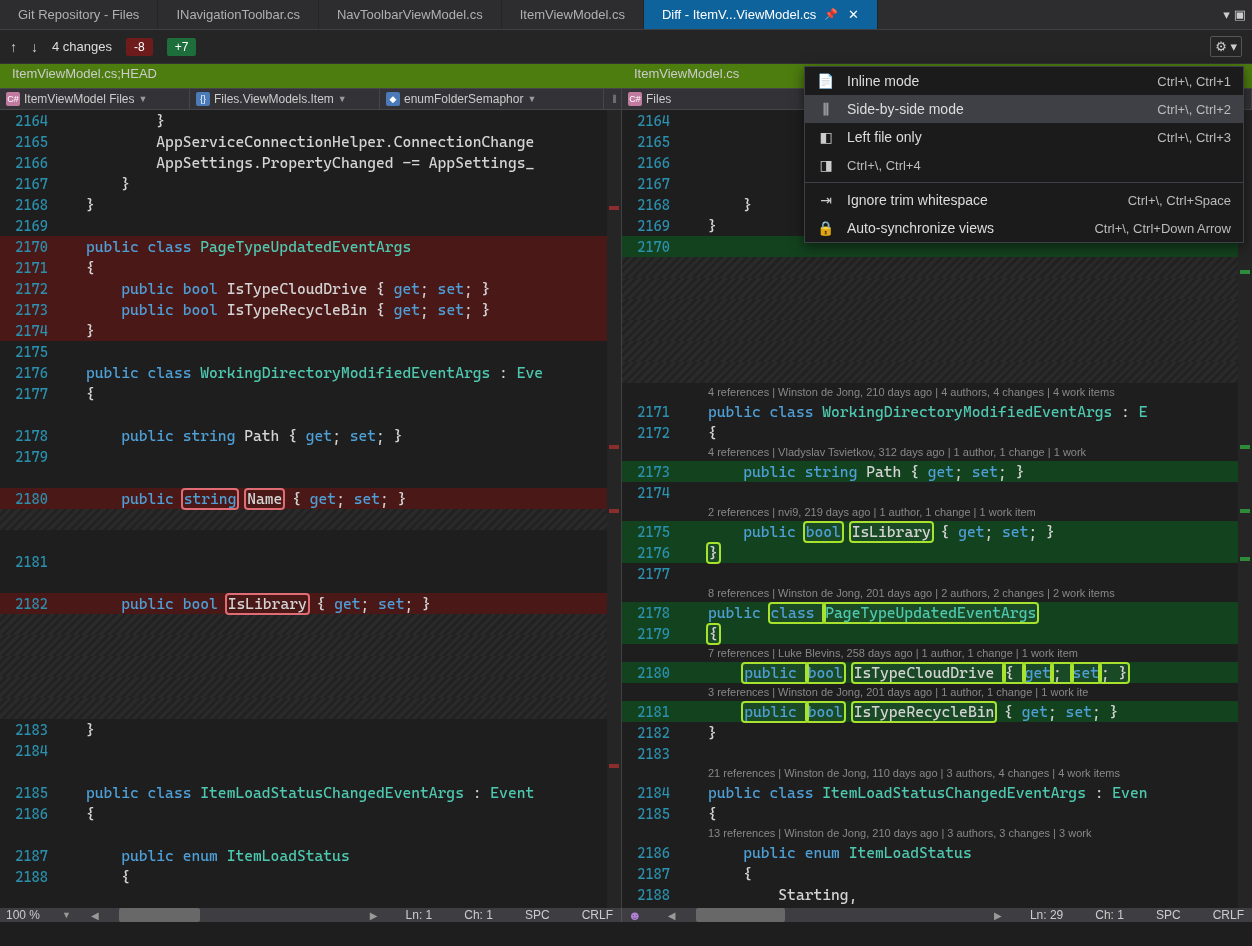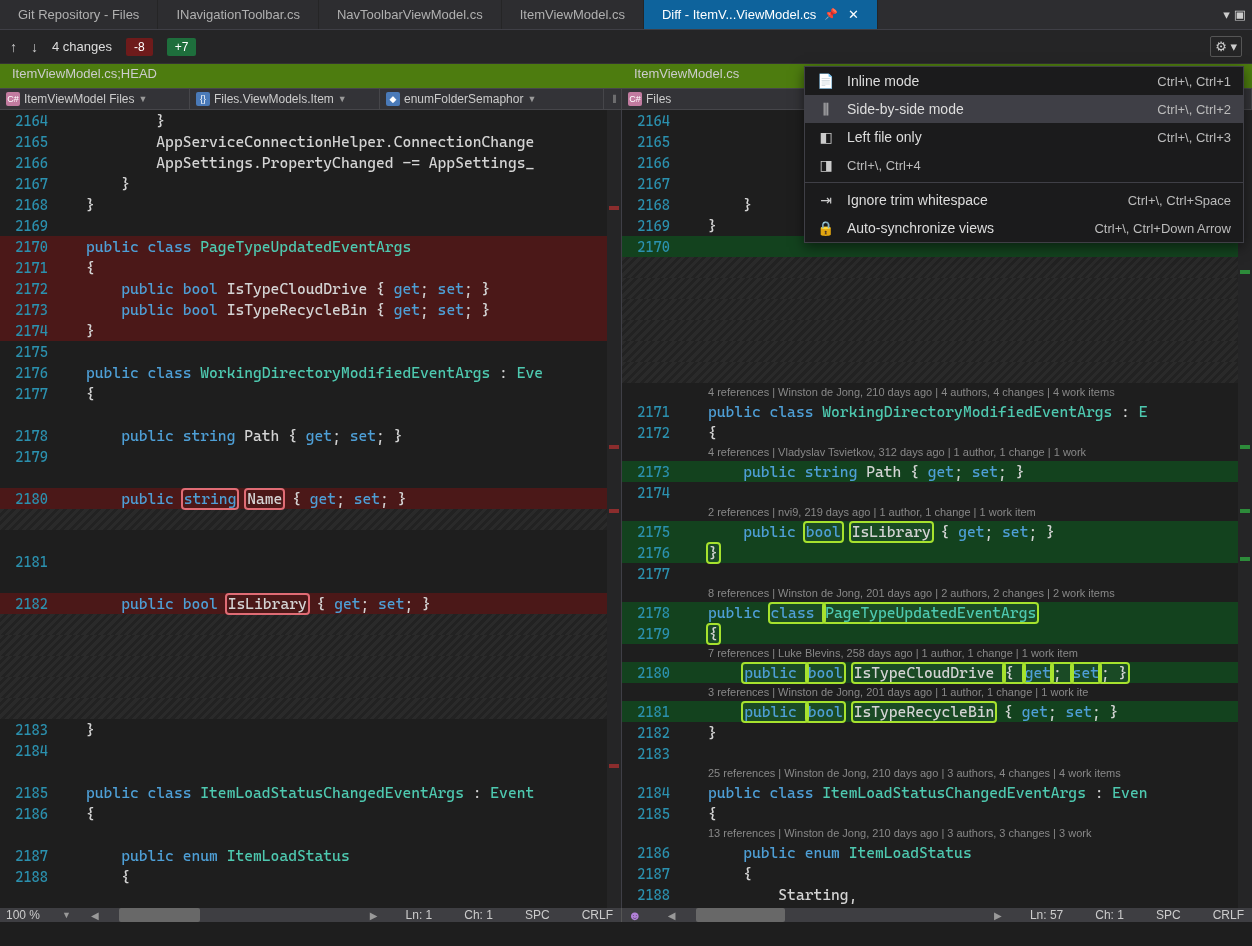--- a/index.html
+++ b/index.html
@@ -384,21 +384,21 @@
       <div class="code-line"><div class="line-no">2177</div><div class="gutter"></div><div class="line-content"><span></span></div></div>
       <div class="codelens">8 references | Winston de Jong, 201 days ago | 2 authors, 2 changes | 2 work items</div>
       <div class="code-line added"><div class="line-no">2178</div><div class="gutter"></div><div class="line-content"><span></span><span class="tok-kw">public </span><span class="tok-kw hl-green">class </span><span class="tok-type hl-green">PageTypeUpdatedEventArgs</span></div></div>
       <div class="code-line added"><div class="line-no">2179</div><div class="gutter"></div><div class="line-content"><span></span><span class="tok-punc hl-green">{</span></div></div>
       <div class="codelens">7 references | Luke Blevins, 258 days ago | 1 author, 1 change | 1 work item</div>
       <div class="code-line added"><div class="line-no">2180</div><div class="gutter"></div><div class="line-content"><span></span><span class="tok-plain">    </span><span class="tok-kw hl-green">public </span><span class="tok-kw hl-green">bool</span><span class="tok-plain"> </span><span class="tok-plain hl-green">IsTypeCloudDrive </span><span class="tok-punc hl-green">{ </span><span class="tok-kw hl-green">get</span><span class="tok-punc hl-green">; </span><span class="tok-kw hl-green">set</span><span class="tok-punc hl-green">; }</span></div></div>
       <div class="codelens">3 references | Winston de Jong, 201 days ago | 1 author, 1 change | 1 work ite</div>
       <div class="code-line added"><div class="line-no">2181</div><div class="gutter"></div><div class="line-content"><span></span><span class="tok-plain">    </span><span class="tok-kw hl-green">public </span><span class="tok-kw hl-green">bool</span><span class="tok-plain"> </span><span class="tok-plain hl-green">IsTypeRecycleBin</span><span class="tok-plain"> </span><span class="tok-punc">{ </span><span class="tok-kw">get</span><span class="tok-punc">; </span><span class="tok-kw">set</span><span class="tok-punc">; }</span></div></div>
       <div class="code-line"><div class="line-no">2182</div><div class="gutter"></div><div class="line-content"><span></span><span class="tok-punc">}</span></div></div>
       <div class="code-line"><div class="line-no">2183</div><div class="gutter"></div><div class="line-content"><span></span></div></div>
-      <div class="codelens">25 references | Winston de Jong, 210 days ago | 3 authors, 4 changes | 4 work items</div>
+      <div class="codelens">21 references | Winston de Jong, 110 days ago | 3 authors, 4 changes | 4 work items</div>
       <div class="code-line"><div class="line-no">2184</div><div class="gutter"></div><div class="line-content"><span></span><span class="tok-kw">public </span><span class="tok-kw">class </span><span class="tok-type">ItemLoadStatusChangedEventArgs</span><span class="tok-plain"> : </span><span class="tok-type">Even</span></div></div>
       <div class="code-line"><div class="line-no">2185</div><div class="gutter"></div><div class="line-content"><span></span><span class="tok-punc">{</span></div></div>
       <div class="codelens">13 references | Winston de Jong, 210 days ago | 3 authors, 3 changes | 3 work</div>
       <div class="code-line"><div class="line-no">2186</div><div class="gutter"></div><div class="line-content"><span></span><span class="tok-kw">    public </span><span class="tok-kw">enum </span><span class="tok-type">ItemLoadStatus</span></div></div>
       <div class="code-line"><div class="line-no">2187</div><div class="gutter"></div><div class="line-content"><span></span><span class="tok-punc">    {</span></div></div>
       <div class="code-line"><div class="line-no">2188</div><div class="gutter"></div><div class="line-content"><span></span><span class="tok-plain">        Starting,</span></div></div>
       <div class="code-line"><div class="line-no">2189</div><div class="gutter"></div><div class="line-content"><span></span><span class="tok-plain">        InProgress,</span></div></div>
     </div>
 </div>
 
@@ -416,21 +416,21 @@
     <span style="padding:0 8px;font-size:12px">SPC</span>
     <span style="padding:0 8px;font-size:12px">CRLF</span>
   </div>
   <div class="scroll-half right">
     <span style="padding:0 6px;color:#b180d7">☻</span>
     <span class="scroll-arrow">◀</span>
     <div class="scroll-thumb-area">
         <div class="scroll-thumb" style="left:0;width:32%"></div>
       </div>
     <span class="scroll-arrow">▶</span>
-    <span style="padding:0 8px;font-size:12px">Ln: 57</span>
+    <span style="padding:0 8px;font-size:12px">Ln: 29</span>
     <span style="padding:0 8px;font-size:12px">Ch: 1</span>
     <span style="padding:0 8px;font-size:12px">SPC</span>
     <span style="padding:0 8px;font-size:12px">CRLF</span>
   </div>
 </div>
 
 <div class="context-menu" id="ctx-menu">
     <div class="menu-item">
       <span class="menu-icon">📄</span>
       <span class="menu-label">Inline mode</span>

